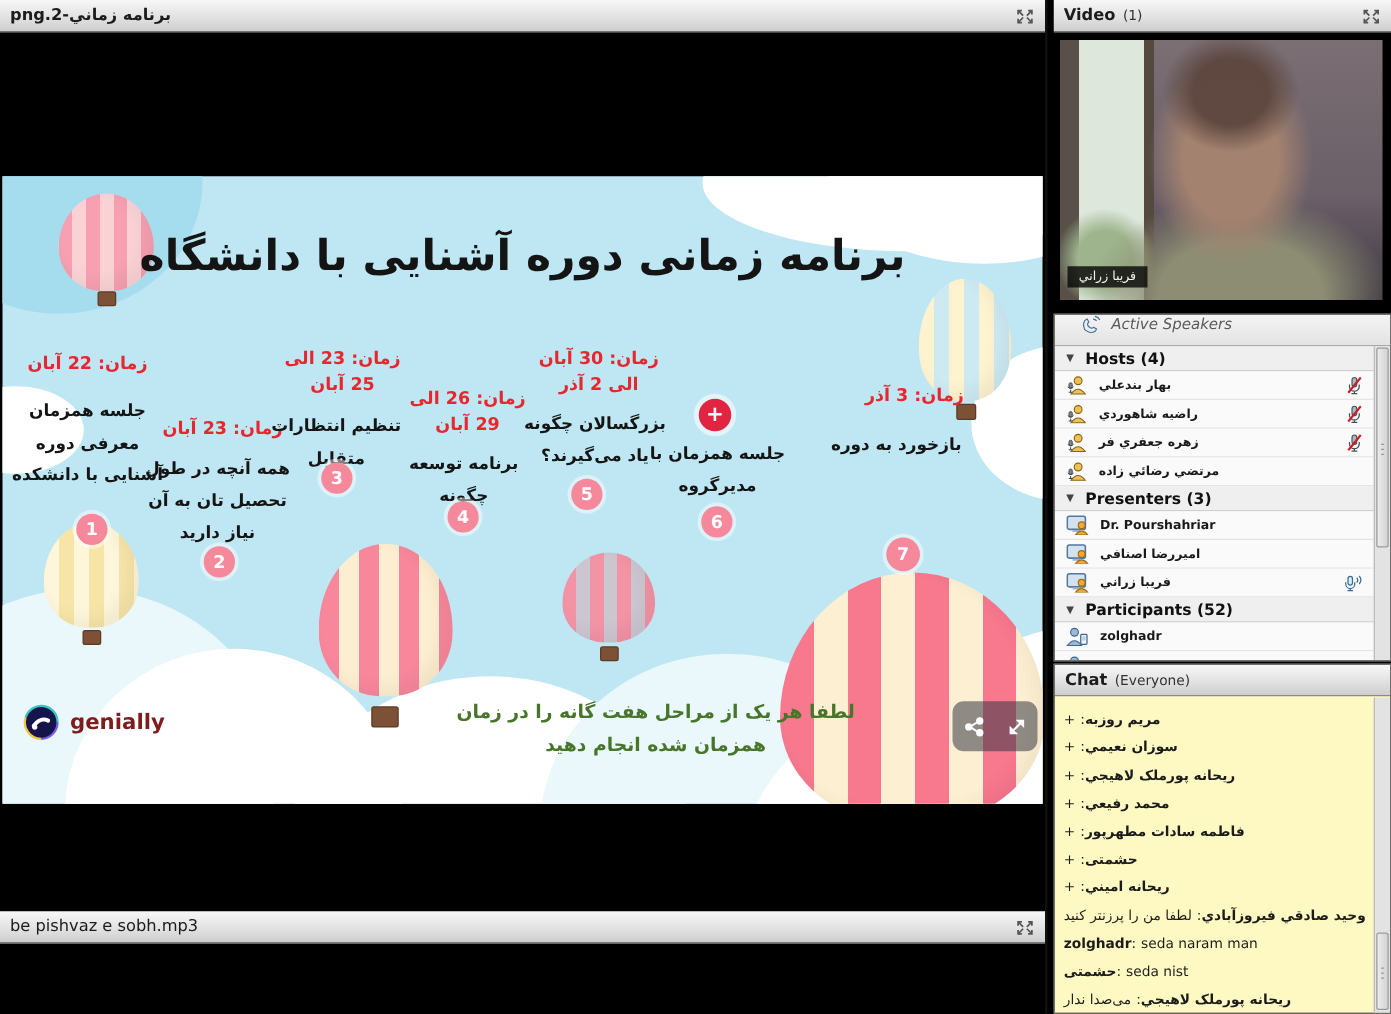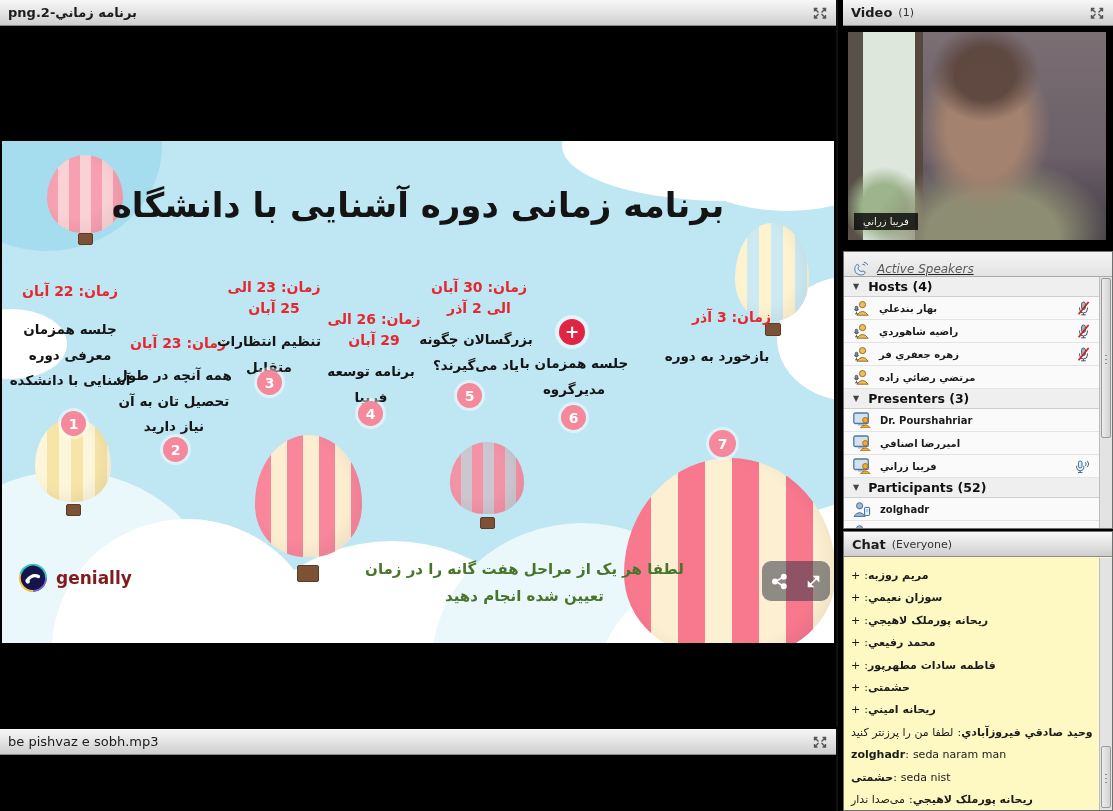--- a/index.html
+++ b/index.html
@@ -51,21 +51,21 @@
       radial-gradient(55px 48px at 53% 20%, rgba(92,70,62,.95) 55%, rgba(92,70,62,0) 100%),
       radial-gradient(66px 84px at 53% 46%, #a3826f 58%, rgba(163,130,111,0) 100%),
       radial-gradient(120px 80px at 56% 98%, #8d8d73 55%, rgba(141,141,115,0) 100%),
       radial-gradient(40px 40px at 14% 84%, #9db48c 55%, rgba(157,180,140,0) 100%),
       linear-gradient(90deg,#585049 0 6%, #dde7dc 6% 26%, #55483f 26% 29%, rgba(0,0,0,0) 29%),
       linear-gradient(180deg,#7b6f74 0%,#6b5f68 60%,#403a44 100%);}
   #video-name{position:absolute;left:6px;bottom:10px;background:rgba(5,5,5,.8);color:#f2f2f2;
               font-size:10px;padding:3px 9px;direction:rtl;}
   #attendees-pod{left:843px;top:251px;width:270px;height:278px;background:#f2f2f2;border:1px solid #6f6f6f;overflow:hidden;}
   .as-bar{height:25px;background:linear-gradient(180deg,#f4f4f4,#e3e3e3);border-bottom:1px solid #aaa;
-          display:flex;align-items:flex-end;gap:7px;padding:0 8px;text-decoration:underline;}
+          display:flex;align-items:flex-start;gap:7px;padding:0 20px;}
   .as-label{font-style:italic;color:#5a5a5a;font-size:12px;}
   .attendee-list{position:absolute;left:0;top:25px;right:13px;bottom:0;overflow:hidden;}
   .sec-head{height:20px;background:#efefef;border-bottom:1px solid #cfcfcf;display:flex;align-items:center;
             gap:9px;padding:0 9px;font-size:12.5px;font-weight:bold;color:#111;cursor:pointer;}
   .tri{font-size:8px;color:#444;}
   .att-row{height:23px;background:#fafafa;border-bottom:1px solid #e4e4e4;display:flex;align-items:center;
            gap:9px;padding:0 9px;cursor:pointer;}
   .att-name{font-size:10px;font-weight:bold;color:#1a1a1a;}
   .att-mic{margin-left:auto;}
   .vscroll{position:absolute;right:0;width:13px;background:#e3e3e3;border-left:1px solid #bdbdbd;}
@@ -148,36 +148,36 @@
 
         <div class="step-date" style="left:121px;top:192px;width:110px;">زمان: 23 آبان</div>
         <div class="step-desc" style="left:110px;top:222px;width:124px;">همه آنچه در طول تحصیل تان به آن نیاز دارید</div>
         <div class="step-circle" style="left:161px;top:296px;">2</div>
 
         <div class="step-date" style="left:222px;top:136px;width:100px;">زمان: 23 الی 25 آبان</div>
         <div class="step-desc" style="left:213px;top:188px;width:108px;">تنظیم انتظارات متقابل</div>
         <div class="step-circle" style="left:255px;top:229px;">3</div>
 
         <div class="step-date" style="left:322px;top:168px;width:100px;">زمان: 26 الی 29 آبان</div>
-        <div class="step-desc" style="left:320px;top:218px;width:98px;">برنامه توسعه فريبا</div>
+        <div class="step-desc" style="left:320px;top:218px;width:98px;">برنامه توسعه چگونه</div>
         <div class="step-circle" style="left:356px;top:260px;">4</div>
 
         <div class="step-date" style="left:423px;top:136px;width:108px;">زمان: 30 آبان الی 2 آذر</div>
         <div class="step-desc" style="left:409px;top:186px;width:130px;">بزرگسالان چگونه یاد می‌گیرند؟</div>
         <div class="step-circle" style="left:455px;top:242px;">5</div>
 
         <div class="plus-circle" style="left:557px;top:178px;">+</div>
         <div class="step-desc" style="left:514px;top:210px;width:116px;">جلسه همزمان با مدیرگروه</div>
         <div class="step-circle" style="left:559px;top:264px;">6</div>
 
         <div class="step-date" style="left:672px;top:166px;width:115px;">زمان: 3 آذر</div>
         <div class="step-desc" style="left:645px;top:203px;width:140px;">بازخورد به دوره</div>
         <div class="step-circle" style="left:707px;top:289px;width:27px;height:27px;">7</div>
 
-        <div class="ig-note">لطفا هر یک از مراحل هفت گانه را در زمان تعیین شده انجام دهید</div>
+        <div class="ig-note">لطفا هر یک از مراحل هفت گانه را در زمان همزمان شده انجام دهید</div>
         <div class="brand">
           <span>
             <svg width="30" height="30" viewBox="0 0 30 30">
               <circle cx="15" cy="15" r="13.4" fill="#15154b"></circle>
               <path d="M28 15A13 13 0 0 1 15 28" fill="none" stroke="#7b61e3" stroke-width="1.8"></path>
               <path d="M15 28A13 13 0 0 1 2.6 10.8" fill="none" stroke="#f5c542" stroke-width="1.8"></path>
               <path d="M2.6 10.8A13 13 0 0 1 28 15" fill="none" stroke="#35c5c0" stroke-width="1.8"></path>
               <path d="M9 17.5q5.5-7 11.5-4" fill="none" stroke="#fff" stroke-width="3.2" stroke-linecap="round"></path>
               <circle cx="9.8" cy="18.6" r="2.1" fill="#fff"></circle>
             </svg>

